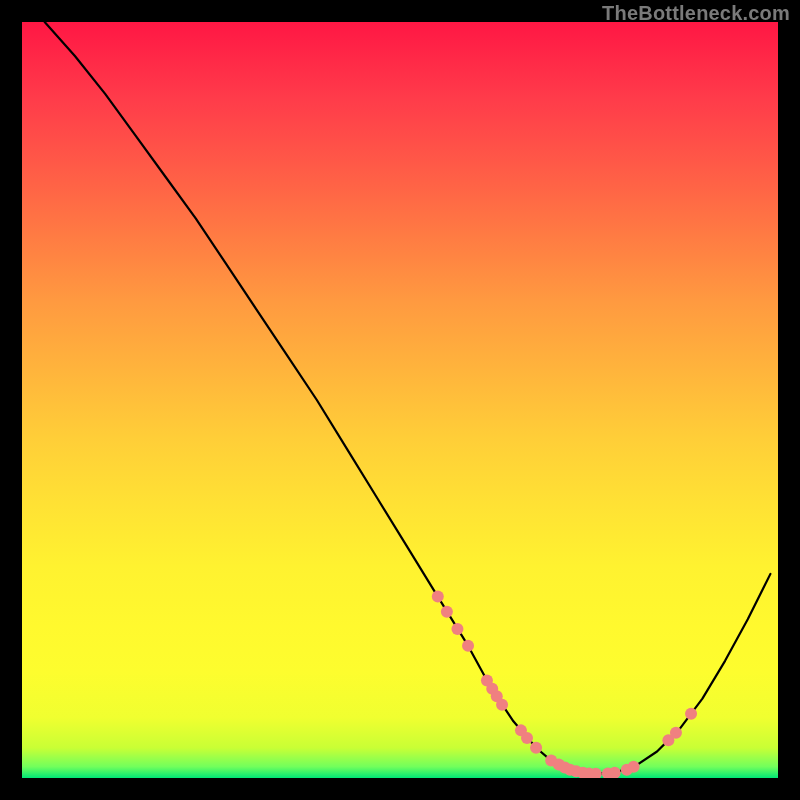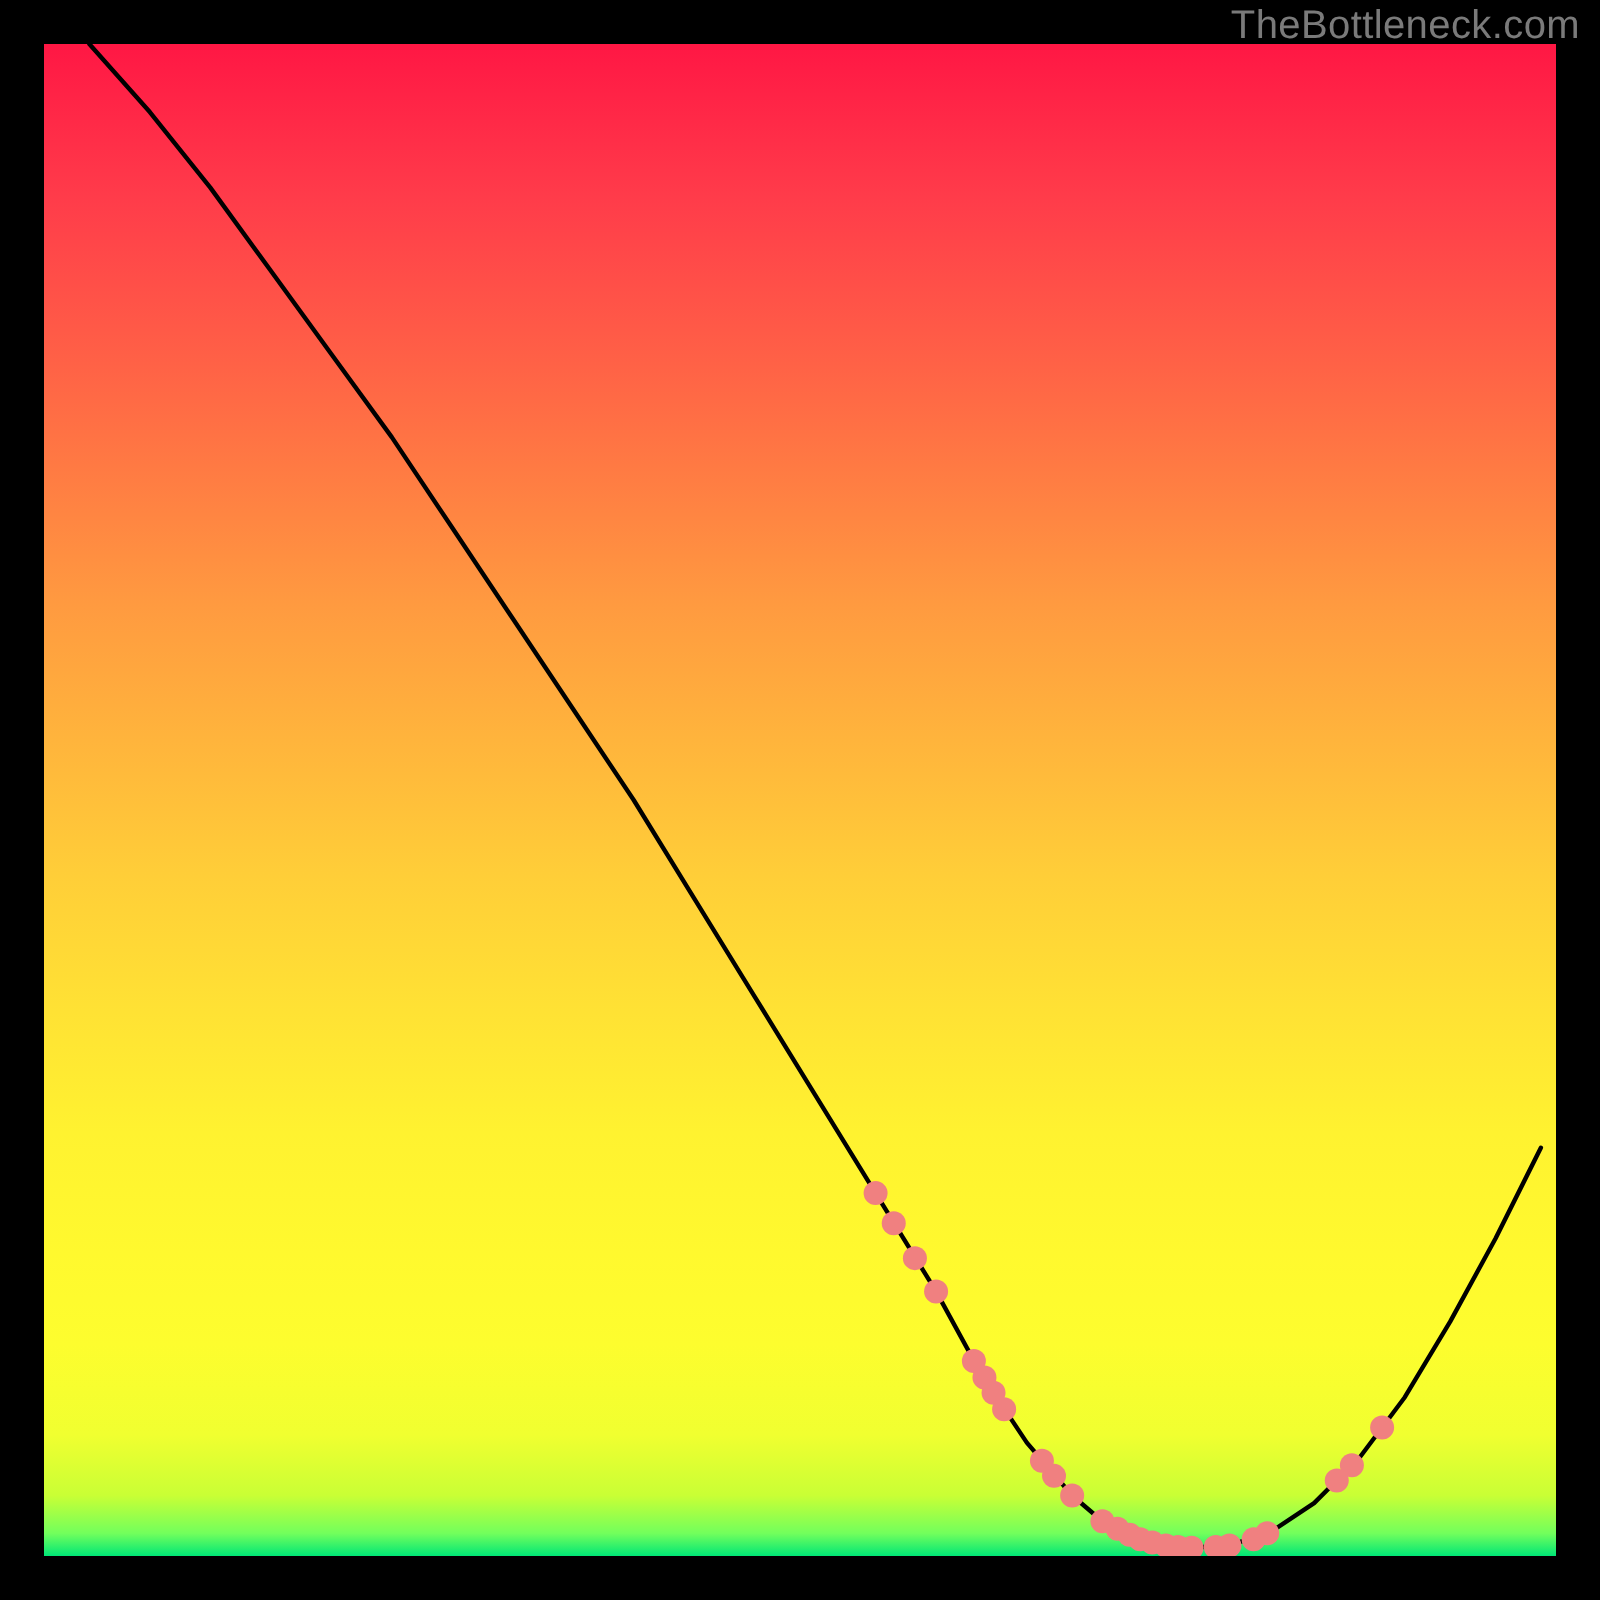--- a/index.html
+++ b/index.html
@@ -33,21 +33,21 @@
       #c9ff35 96%,
       #72ff5c 98.5%,
       #00e676 100%);
   }
   .watermark {
     position: absolute;
     top: 2px;
     right: 10px;
     color: #7a7a7a;
     font-size: 20px;
-    font-weight: 400;
+    font-weight: 700;
     letter-spacing: 0.2px;
     z-index: 5;
   }
   svg.overlay {
     position: absolute;
     left: 0;
     top: 0;
     width: 756px;
     height: 756px;
   }

